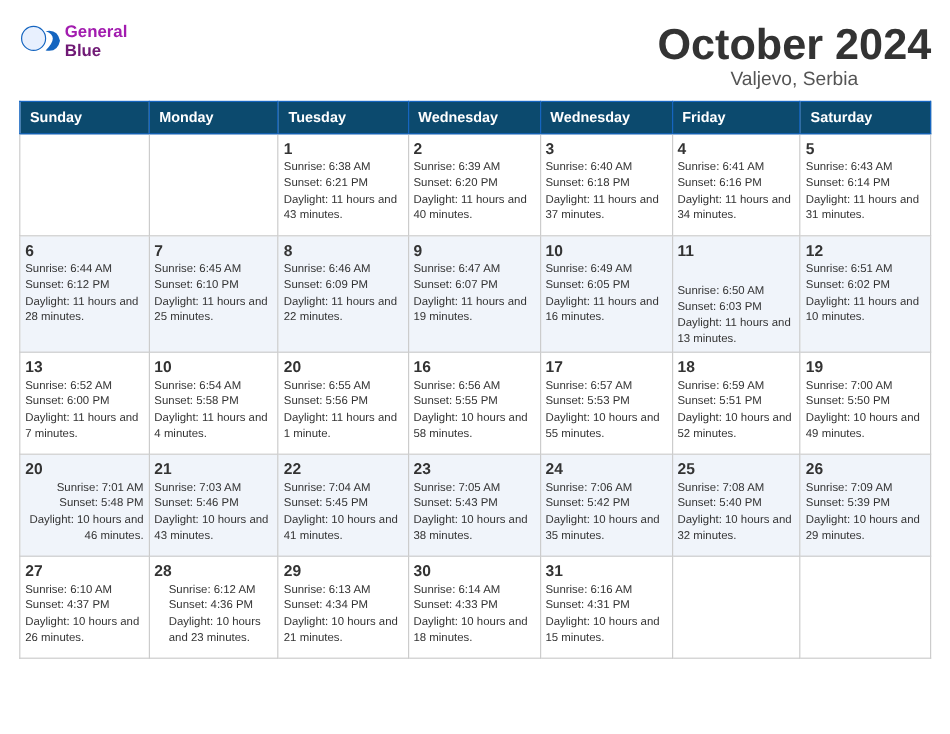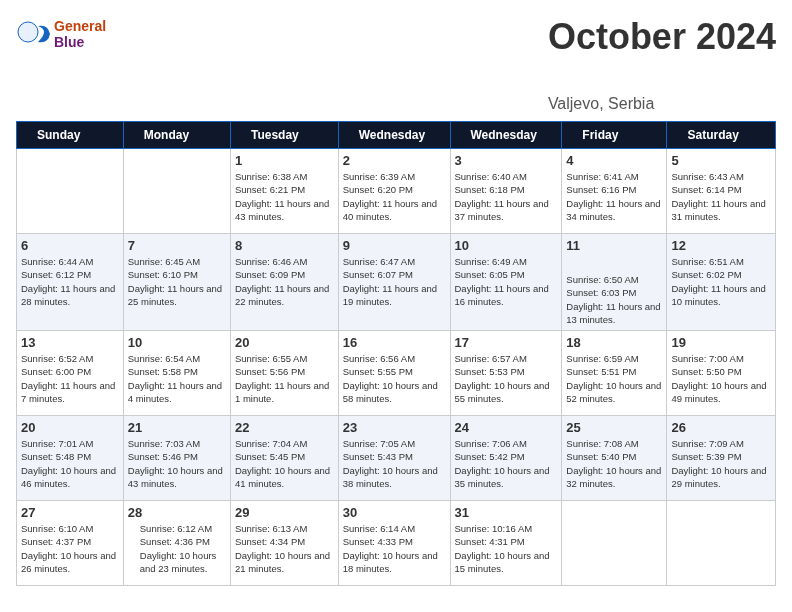--- a/index.html
+++ b/index.html
@@ -20,44 +20,43 @@
       display: flex;
       align-items: center;
       gap: 2px;
     }
     .logo-text {
       display: flex;
       flex-direction: column;
       font-size: 14px;
       font-weight: bold;
     }
-    .logo-general { color: #c2410c; }
+    .logo-general { color: #a21caf; }
     .logo-blue { color: #701a75; }
     .title-block {
-      text-align: left;
+      text-align: center;
     }
     .month-title {
       font-size: 36px;
       font-weight: bold;
       color: #333;
     }
     .location {
       font-size: 16px;
       color: #555;
-      margin-top: 37px;
     }
     .calendar {
       width: 100%;
       border-collapse: collapse;
       font-size: 10px;
     }
     .calendar thead th {
-      background-color: #0f172a;
+      background-color: #0c4a6e;
       color: white;
-      padding: 6px 20px;
+      padding: 6px 8px;
       text-align: left;
       font-size: 12px;
       border: 1px solid #1565c0;
     }
     .calendar tbody td {
       border: 1px solid #ccc;
       vertical-align: top;
       padding: 4px;
       width: 113px;
       min-height: 80px;
@@ -236,21 +235,21 @@
         <td>
           <span class="day-number">19</span>
           <div class="day-info" style="white-space: pre-line;">Sunrise: 7:00 AM
 Sunset: 5:50 PM
 Daylight: 10 hours and 49 minutes.</div>
         </td>
       </tr>
       <tr class="row-shaded">
         <td>
           <span class="day-number">20</span>
-          <div class="day-info" style="white-space: pre-line;">Sunrise: 7:01 AM
+          <div class="day-info" style="white-space: pre-line; text-align: right;">Sunrise: 7:01 AM
 Sunset: 5:48 PM
 Daylight: 10 hours and 46 minutes.</div>
         </td>
         <td>
           <span class="day-number">21</span>
           <div class="day-info" style="white-space: pre-line;">Sunrise: 7:03 AM
 Sunset: 5:46 PM
 Daylight: 10 hours and 43 minutes.</div>
         </td>
         <td>
@@ -304,21 +303,21 @@
 Daylight: 10 hours and 21 minutes.</div>
         </td>
         <td>
           <span class="day-number">30</span>
           <div class="day-info" style="white-space: pre-line;">Sunrise: 6:14 AM
 Sunset: 4:33 PM
 Daylight: 10 hours and 18 minutes.</div>
         </td>
         <td>
           <span class="day-number">31</span>
-          <div class="day-info" style="white-space: pre-line;">Sunrise: 10:16 AM
+          <div class="day-info" style="white-space: pre-line;">Sunrise: 6:16 AM
 Sunset: 4:31 PM
 Daylight: 10 hours and 15 minutes.</div>
         </td>
         <td class="empty-cell"></td>
         <td class="empty-cell"></td>
       </tr>
     </tbody>
 </table>
 
 </body></html>

